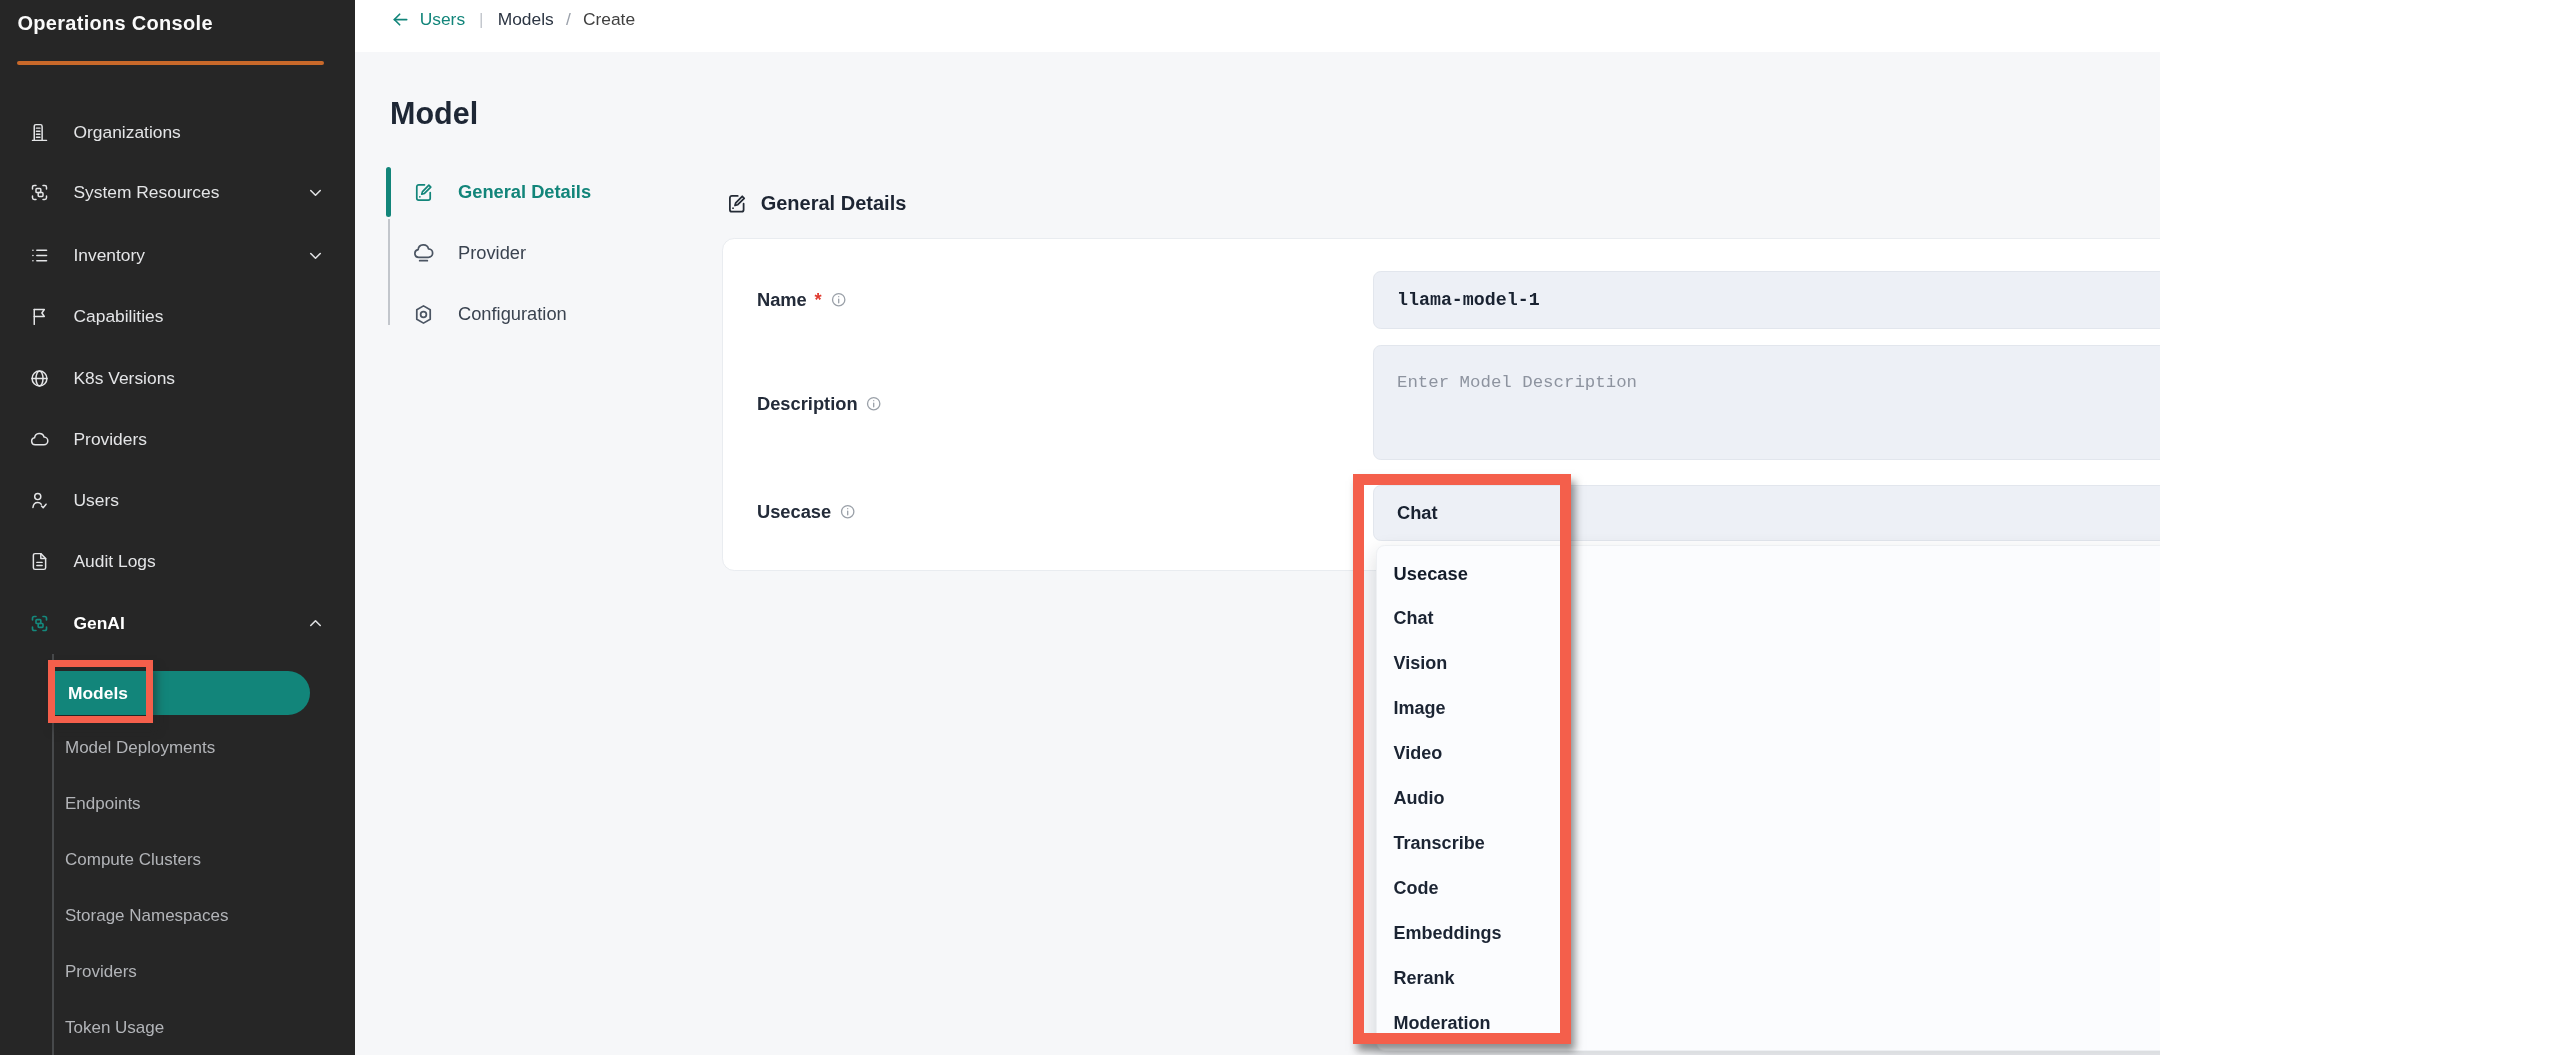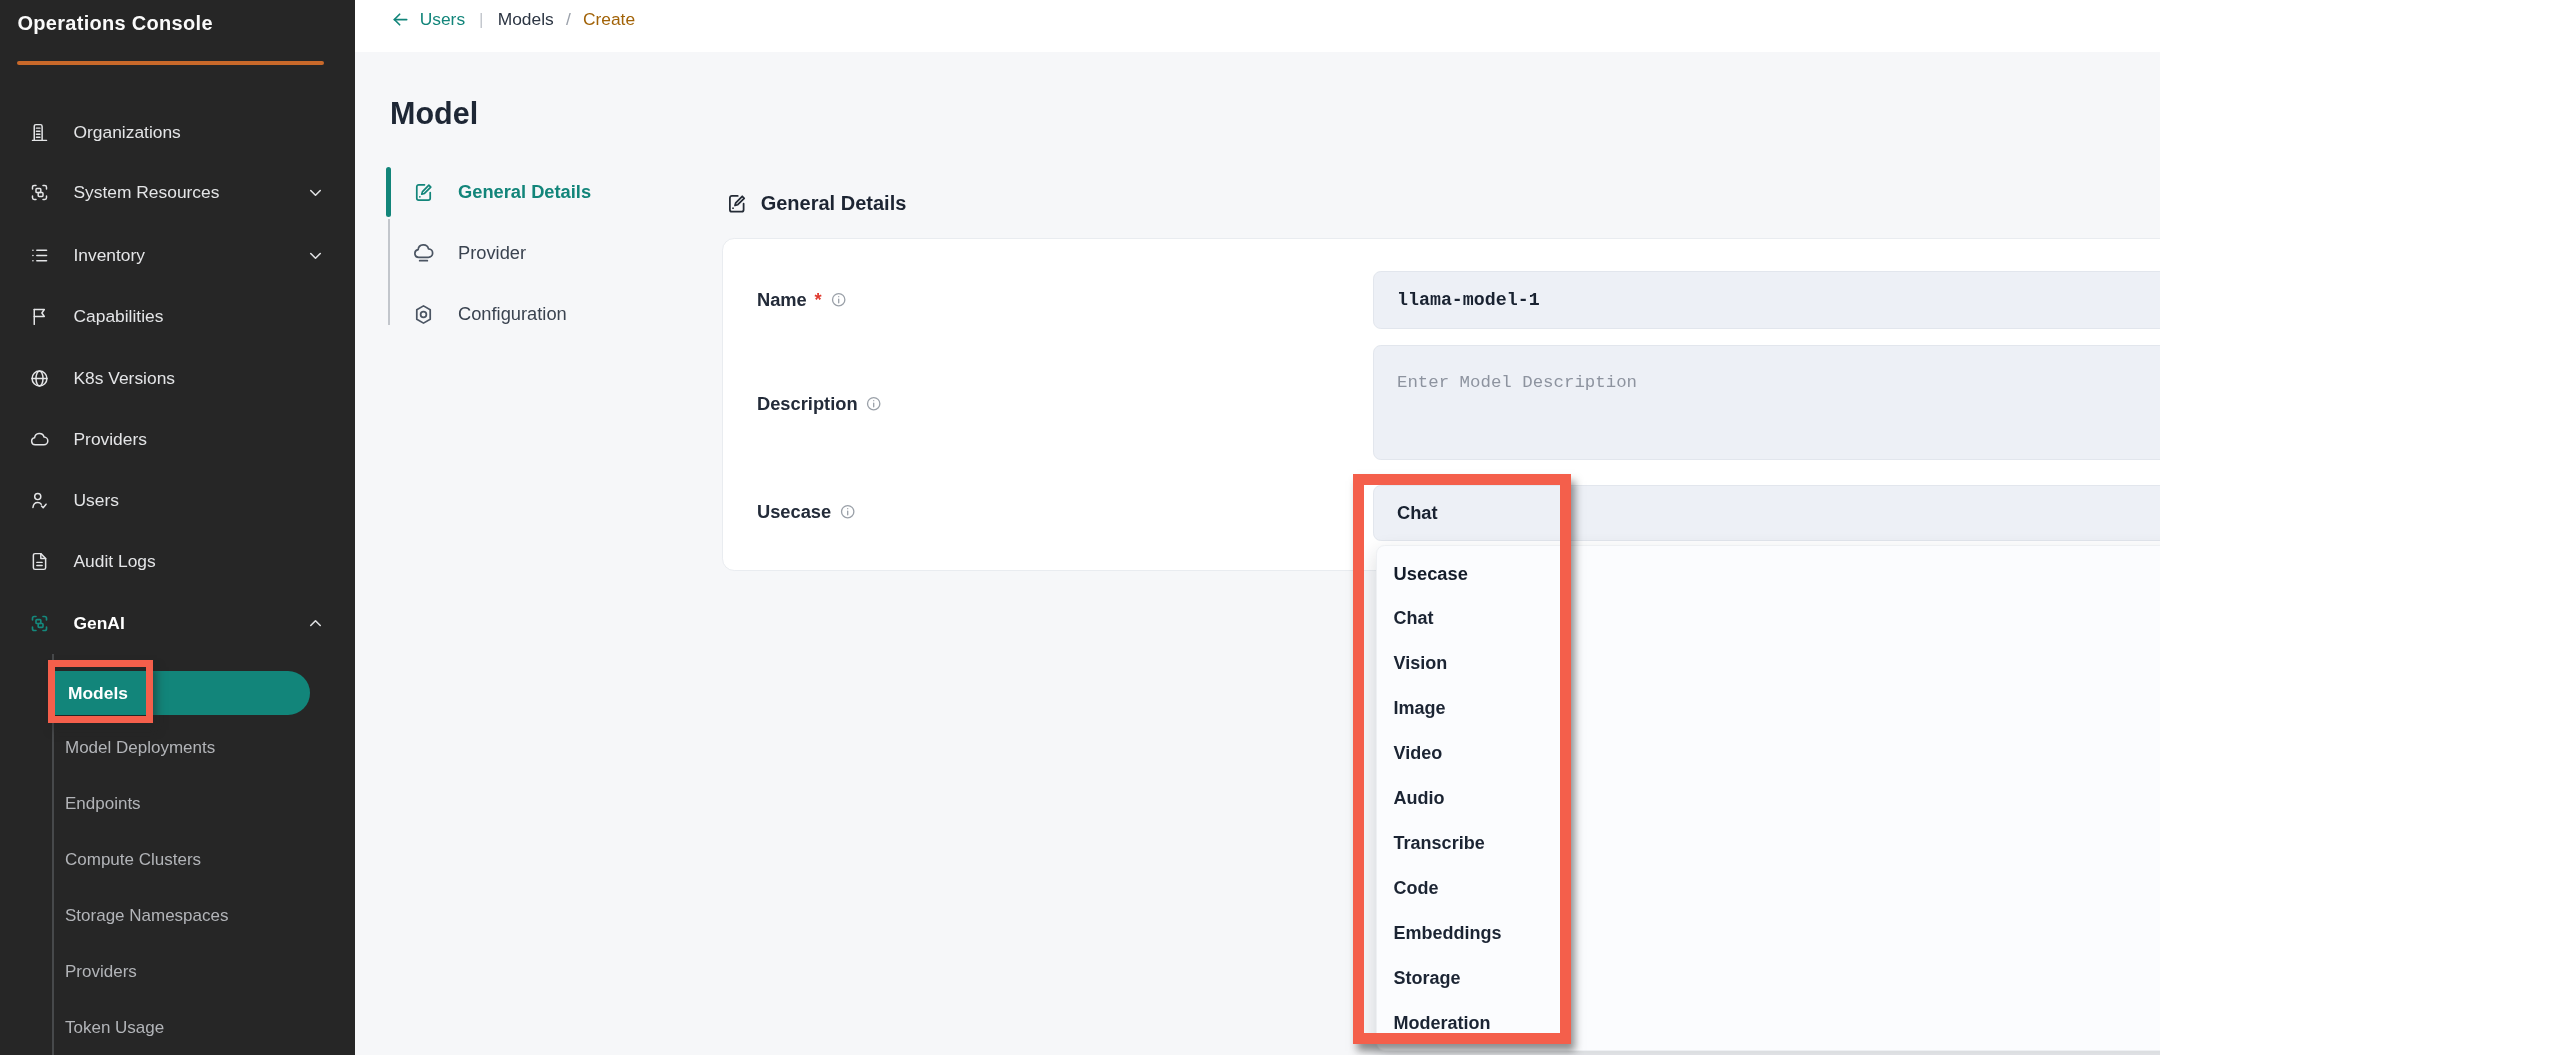--- a/index.html
+++ b/index.html
@@ -31,21 +31,21 @@
   .anno2{left:1353px;top:474px;width:196px;height:548px;border-width:11.3px;}
 
   
   .topstrip{position:absolute;left:355px;top:0;right:0;height:52px;background:#ffffff;}
   .crumb{position:absolute;left:390px;top:0;height:38px;display:flex;align-items:center;font-size:17.4px;}
   .crumb .back-ic{width:21px;height:21px;color:#12857a;margin-right:8.7px;cursor:pointer;}
   .crumb .back{color:#12857a;cursor:pointer;}
   .crumb .sep1{color:#c3c7cd;margin:0 14px;}
   .crumb .sec{color:#2b3442;font-weight:500;cursor:pointer;}
   .crumb .sep2{color:#9aa0aa;margin:0 12.2px;}
-  .crumb .cur{color:#a16207;}
+  .crumb .cur{color:#404040;}
 
   .page-title{position:absolute;left:390px;top:96px;font-size:30.5px;font-weight:700;color:#1e2735;}
 
   
   .track-active{position:absolute;left:386px;top:167px;width:5.2px;height:50px;background:#12857a;border-radius:2.6px;}
   .track{position:absolute;left:388px;top:219px;width:1.7px;height:106px;background:#c2c6cc;}
   .step{position:absolute;left:412px;height:38px;display:flex;align-items:center;gap:23px;
         font-size:18.3px;color:#3a4350;font-weight:500;cursor:pointer;}
   .step .ic{width:23px;height:23px;color:#4b5563;}
   .step.active{color:#12857a;font-weight:700;}
@@ -376,21 +376,21 @@
     <div class="dd-opt">
         <span>Transcribe</span>
       </div>
     <div class="dd-opt">
         <span>Code</span>
       </div>
     <div class="dd-opt">
         <span>Embeddings</span>
       </div>
     <div class="dd-opt">
-        <span>Storage</span>
+        <span>Rerank</span>
       </div>
     <div class="dd-opt">
         <span>Moderation</span>
       </div>
   </div>
 
   <div class="anno anno2"></div>
 
 </div>
 

